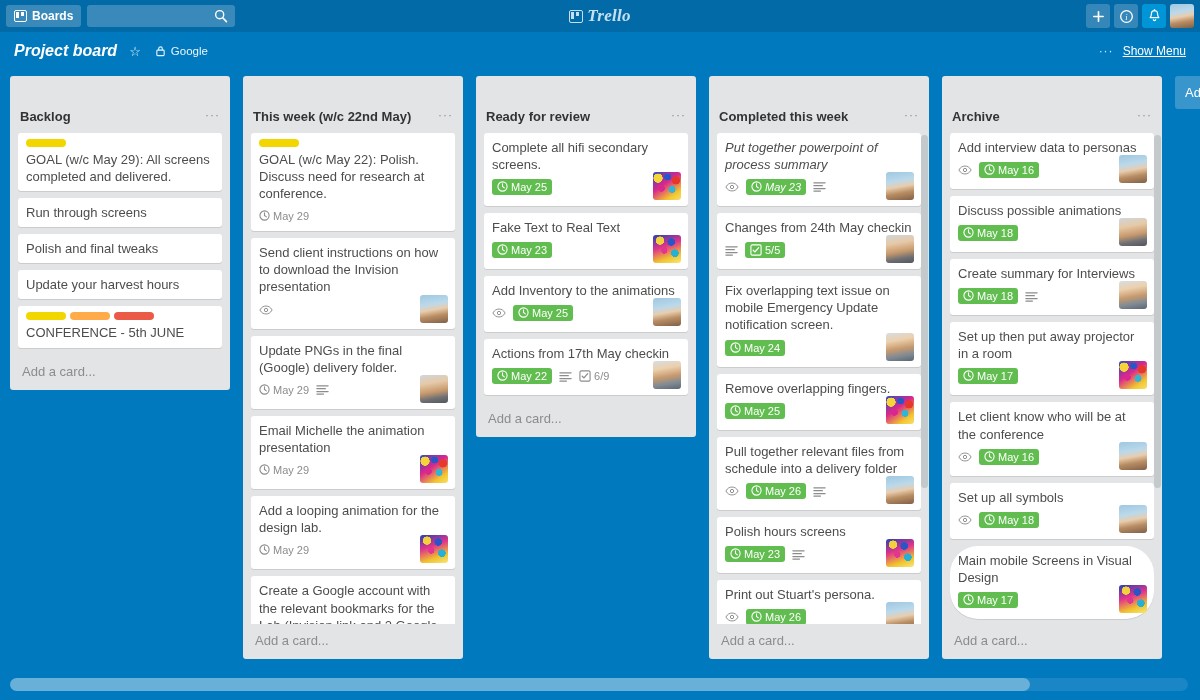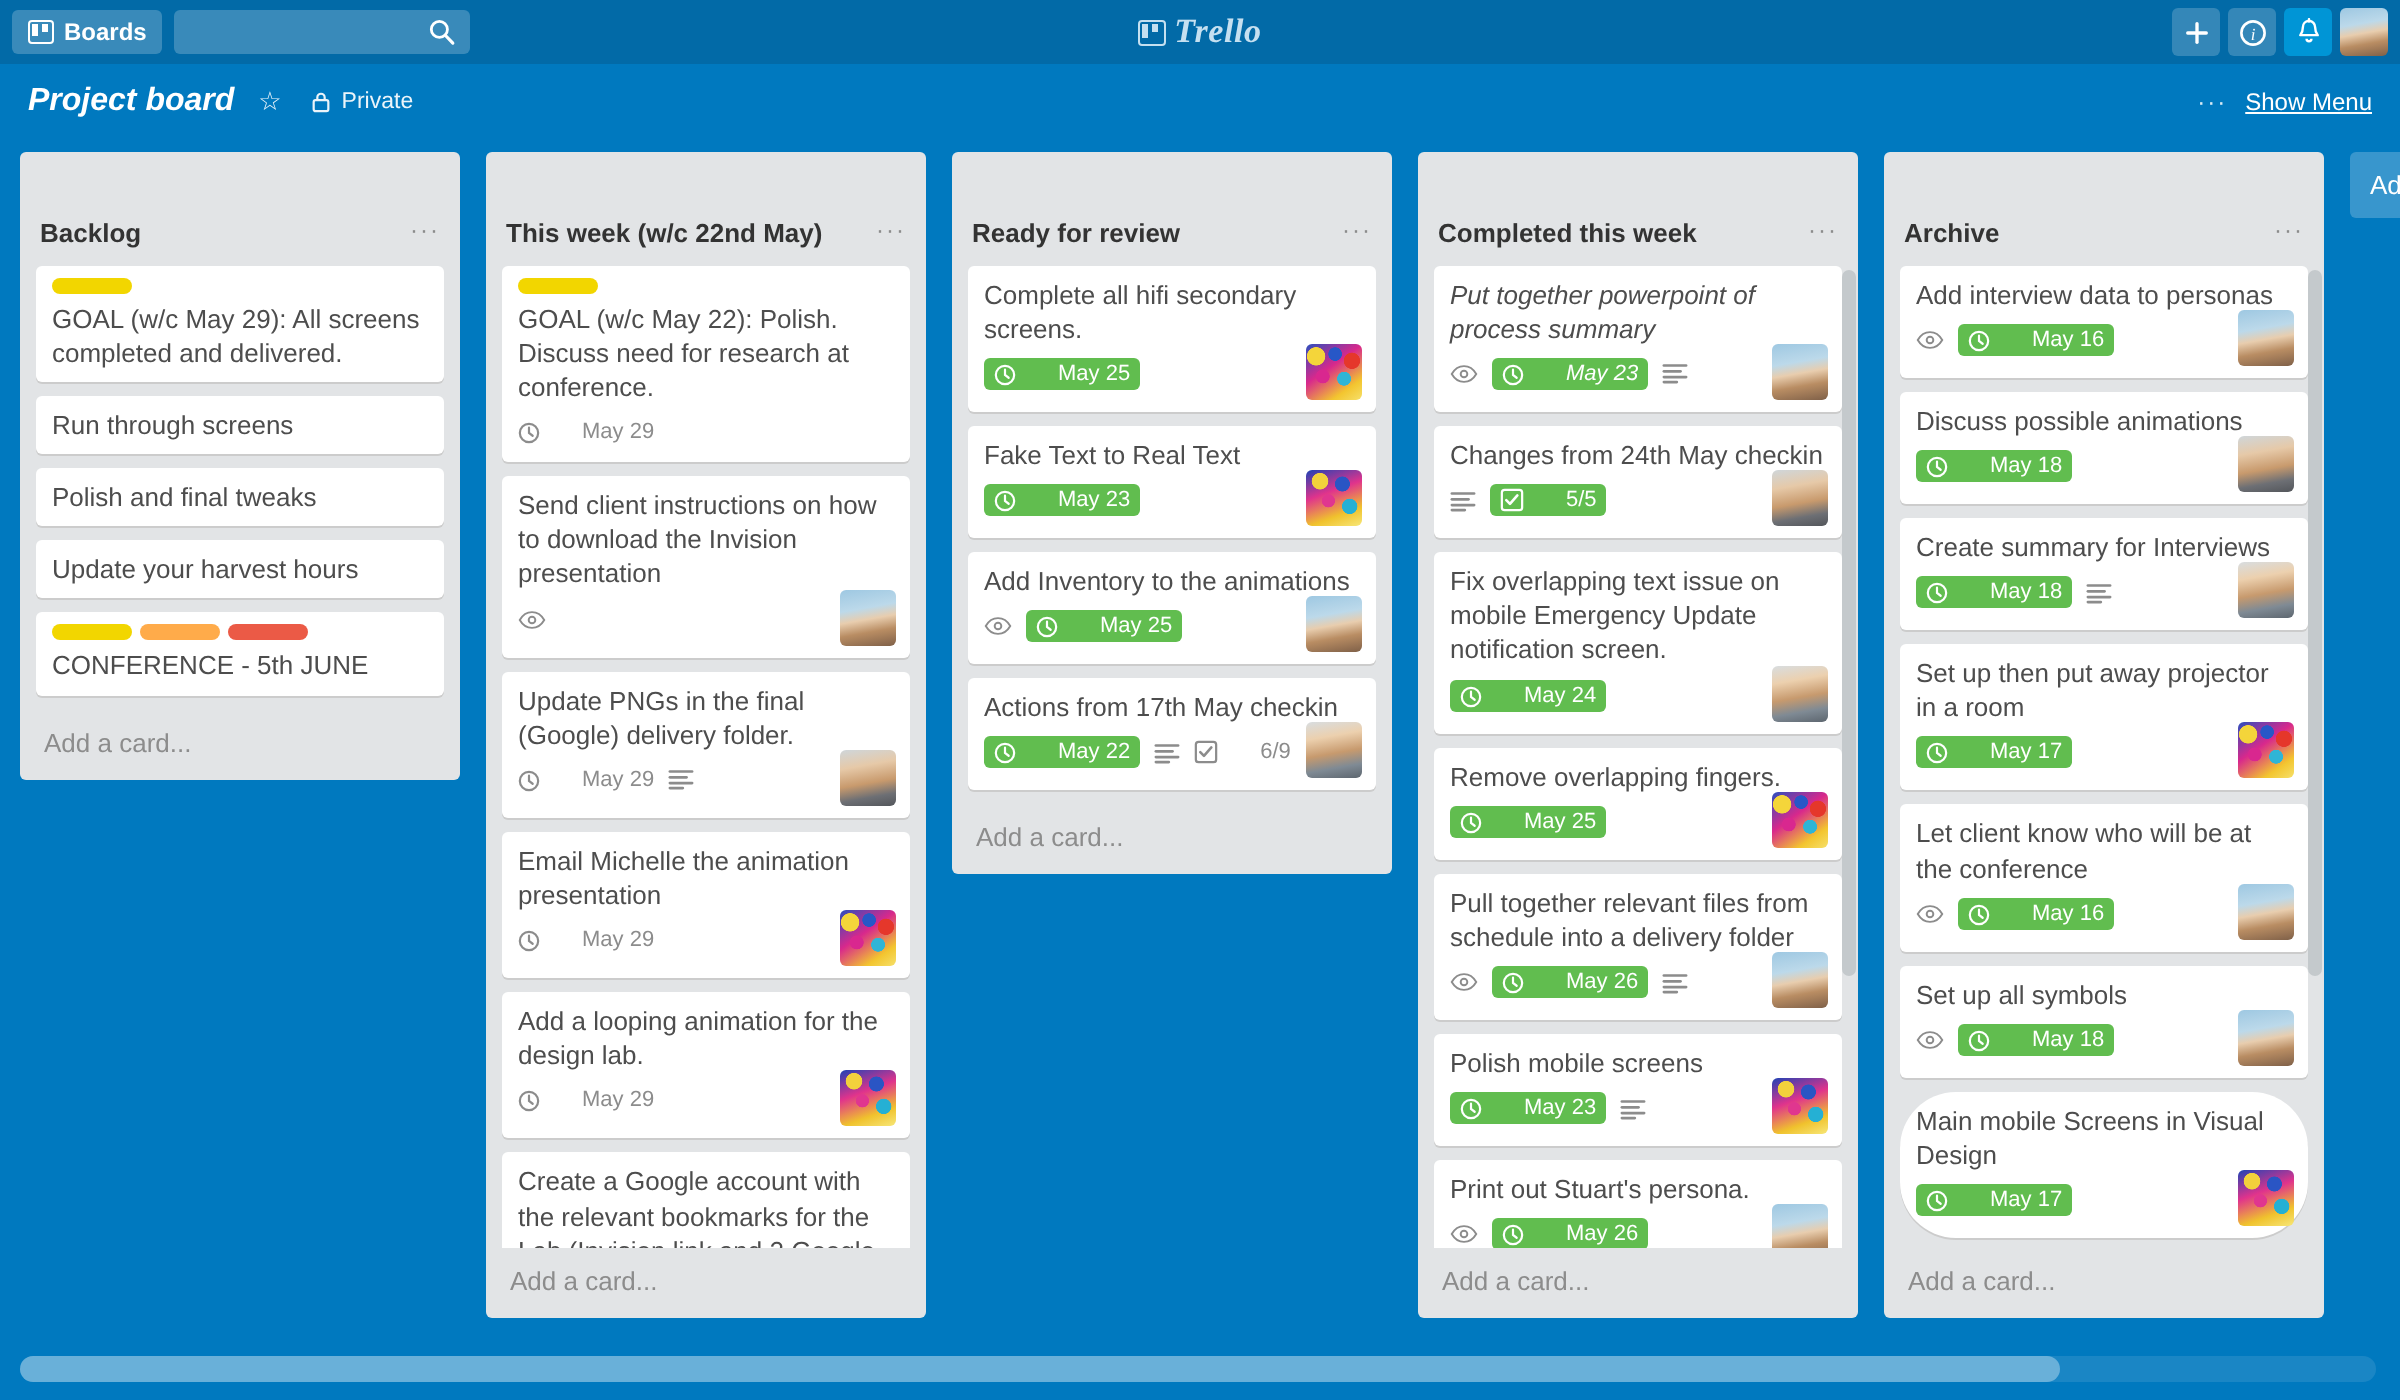--- a/index.html
+++ b/index.html
@@ -226,21 +226,21 @@
     color: #4d4d4d;
     line-height: 1.32;
     word-wrap: break-word;
   }
   .card-badges {
     display: flex; align-items: center; gap: 7px;
     margin-top: 5px;
     min-height: 18px;
   }
   .badge {
-    display: inline-flex; align-items: flex-end; gap: 21px;
+    display: inline-flex; align-items: flex-start; gap: 3px;
     font-size: 11px;
     color: #8c8c8c;
   }
   .badge.due {
     padding: 2px 5px;
     border-radius: 3px;
     color: #fff;
     font-weight: normal;
     font-size: 11px;
   }
@@ -362,21 +362,21 @@
 <div class="board-header">
   <div class="board-title">Project board</div>
   <div class="hdr-item">
     <span class="star-icon">☆</span>
   </div>
   <div class="hdr-item">
     <svg width="11" height="12" viewBox="0 0 12 13">
       <rect x="2" y="5.5" width="8" height="6" rx="1" fill="none" stroke="#fff" stroke-width="1.2"></rect>
       <path d="M4 5.5V4a2 2 0 0 1 4 0v1.5" fill="none" stroke="#fff" stroke-width="1.2"></path>
     </svg>
-    <span>Private</span>
+    <span>Google</span>
   </div>
   <div class="header-right">
     <span class="dots-hdr">···</span>
     <span class="show-menu">Show Menu</span>
   </div>
 </div>
 
 <div class="board-canvas" id="board-canvas">
     <div class="list">
       <div class="list-header">
@@ -689,21 +689,21 @@
                   <line x1="1" y1="4.6" x2="10" y2="4.6"></line>
                   <line x1="1" y1="7.7" x2="13" y2="7.7"></line>
                   <line x1="1" y1="10.4" x2="8" y2="10.4"></line>
                 </g>
               </svg>
             </span>
           </div>
           <div class="card-avatar av-person1"></div>
         </div>
         <div class="card" style="padding-bottom: 10px;">
-          <div class="card-title">Polish mobile screens</div>
+          <div class="card-title">Polish hours screens</div>
           <div class="card-badges">
             <span class="badge due green">
               <svg class="clock" viewBox="0 0 12 12">
                 <circle cx="6" cy="6" r="5" fill="none" stroke="#ffffff" stroke-width="1.2"></circle>
                 <path d="M6 3.1V6l2 1.5" fill="none" stroke="#ffffff" stroke-width="1.2" stroke-linecap="round"></path>
               </svg>
               <span>May 23</span>
             </span>
             <span class="badge">
               <svg width="13" height="11" viewBox="0 0 14 11">

